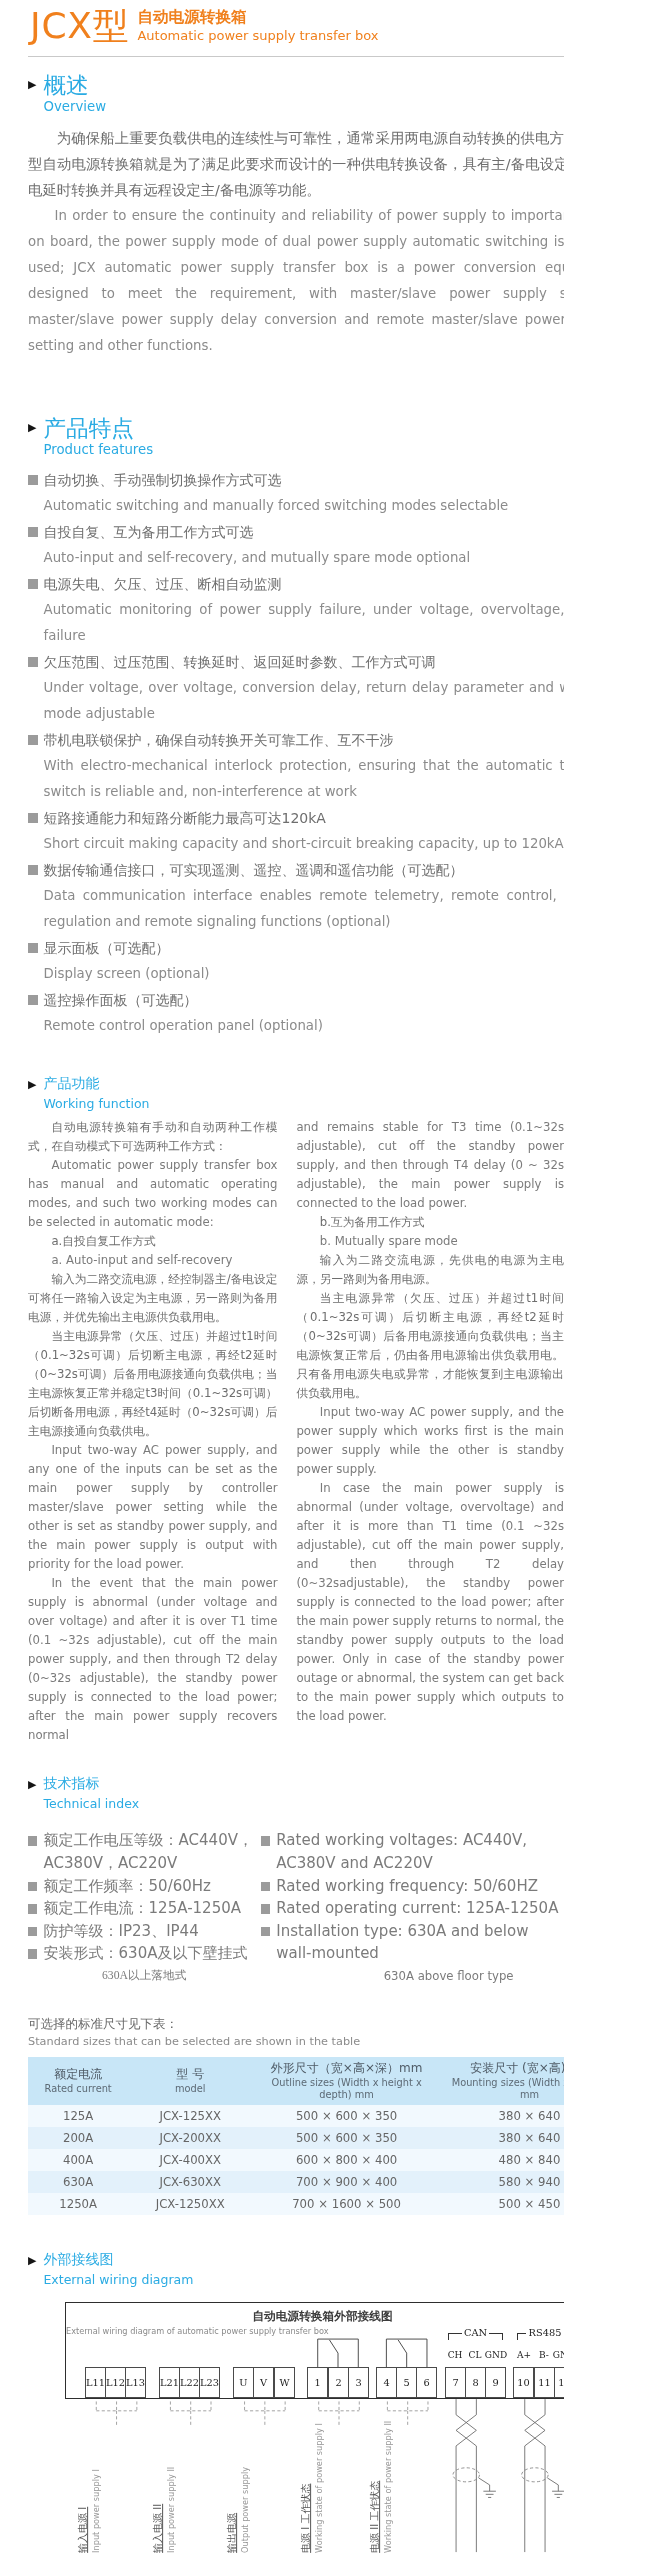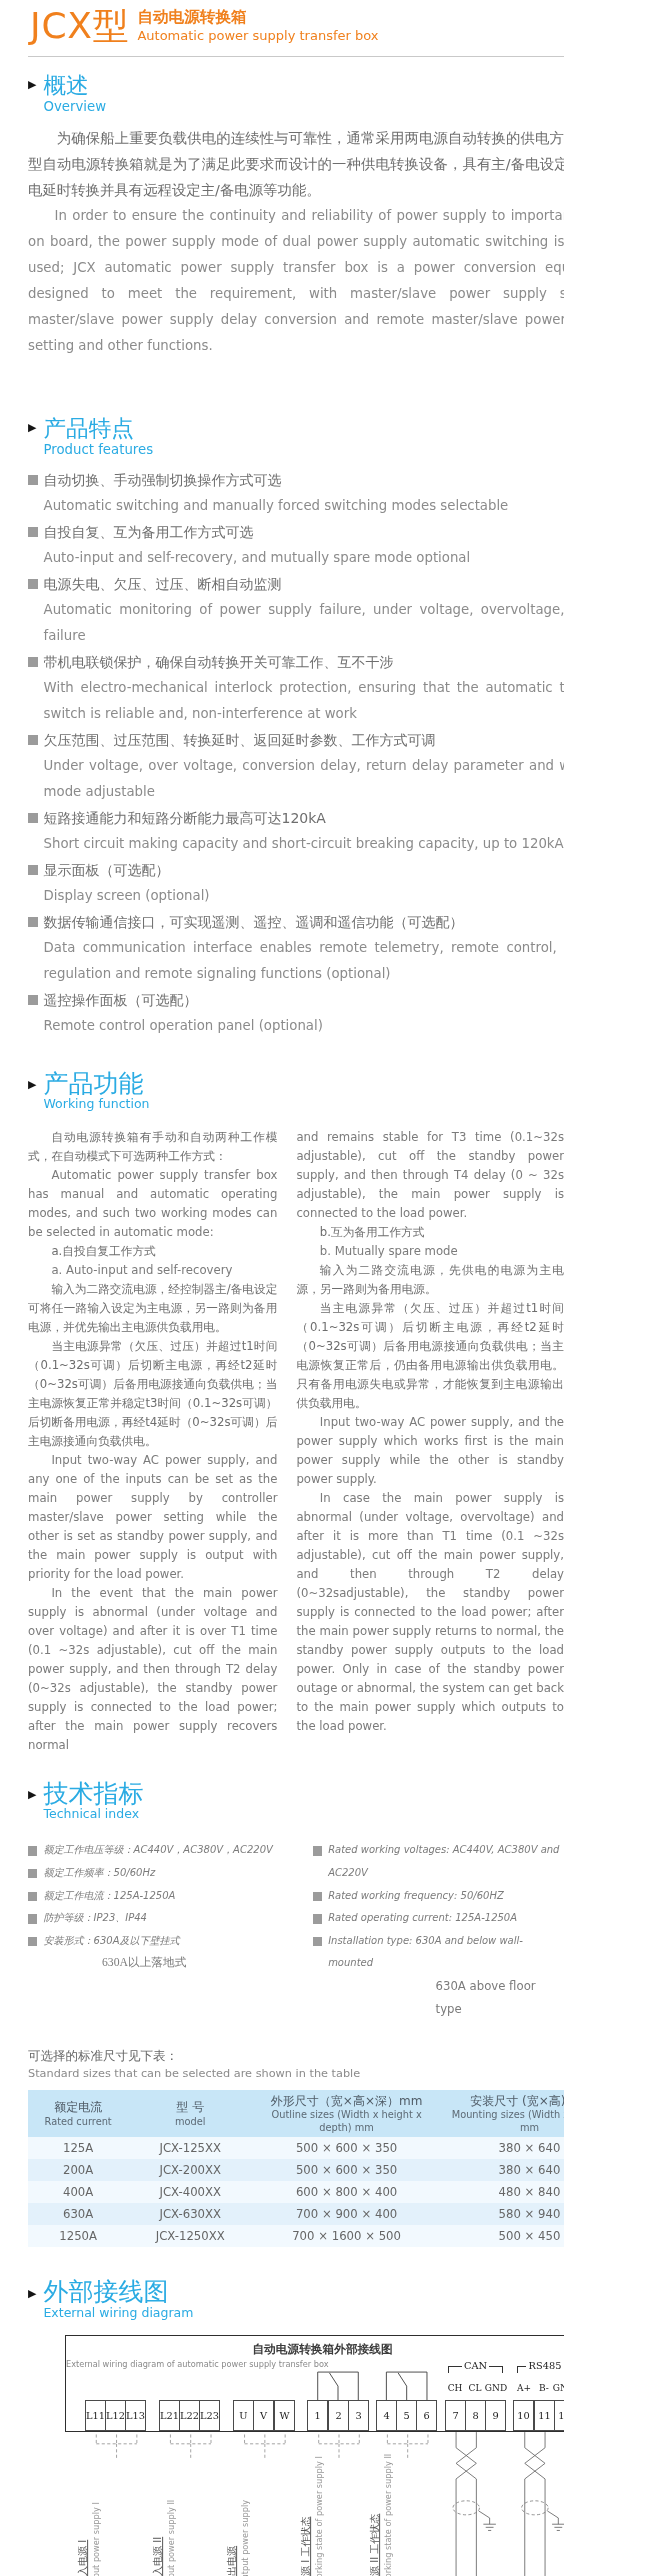--- a/index.html
+++ b/index.html
@@ -12,51 +12,51 @@
   .tblock { margin-left:7.8px; padding-top:2.3px; color:#f0801d; }
   .t-zh { font-size:15.6px; font-weight:bold; line-height:20px; }
   .t-en { font-size:13px; line-height:17px; }
   .rule { border-top:0.8px solid #c9c9c9; width:592px; margin:10px 0 0 28px; }
 
   
   section { margin-left:28px; }
   .shead { display:flex; gap:7px; }
   .tri { font-size:11px; color:#151515; margin-top:6.2px; }
   .szh { font-size:22.6px; color:#2aabe3; line-height:26px; }
-  .sm .szh { font-size:25px; line-height:23.4px; }
+  .sm .szh { font-size:14px; line-height:23.4px; }
   .sen { font-size:13.3px; color:#2aabe3; line-height:17px; }
   .sm .sen { font-size:12.5px; }
 
   
   #overview { margin-top:15.6px; }
   .para { width:589px; margin:0; }
   .para.zh { margin-top:9.4px; font-size:14.4px; line-height:26px; color:#6e6e6e; text-indent:2em; text-align:justify; }
   .para.en { font-size:13.3px; line-height:26px; color:#8b8b8b; text-indent:2em; text-align:justify; }
 
   
   #features { margin-top:56px; }
   #feat-list { width:584px; margin-top:9.4px; }
   .fzh { display:flex; font-size:14px; line-height:26px; color:#6e6e6e; }
   .fsq { flex:none; width:10px; height:10px; background:#9b9b9b; margin:7.8px 5.5px 0 0; }
   .fen { font-size:13.3px; line-height:26px; color:#8b8b8b; margin-left:15.6px; text-align:justify; }
 
   
   #function { margin-top:33px; }
-  .fcols { display:flex; gap:19px; margin-top:16px; }
+  .fcols { display:flex; gap:19px; margin-top:6px; }
   .fcol  { width:275px; }
   .fcol2 { width:295px; }
   .fp { font-size:11.7px; line-height:19px; color:#7b7b7b; text-align:justify; margin:0; }
   .fp.zh { color:#6e6e6e; }
   .fp.ind { text-indent:2em; }
 
   
   #tech { margin-top:26.5px; }
   .tcols { display:flex; margin-top:17px; }
   .tcol1 { width:328px; }
-  .titem { display:flex; font-size:10px; line-height:22.6px; color:#7b7b7b;font-style:italic; }
+  .titem { display:flex; font-size:15px; line-height:22.6px; color:#7b7b7b; }
   .tsq { flex:none; width:9.4px; height:9.4px; background:#9b9b9b; margin:7px 6.2px 0 0; }
   .tsub { font-size:11.7px; line-height:22.6px; color:#7b7b7b; }
   .tcol1 .tsub { margin-left:74px;font-family:Liberation Serif, serif; }
   .tcol2 .tsub { margin-left:123px; }
 
   
   #sizes { margin-top:28px; }
   .intro-zh { font-size:12.5px; color:#666; margin:0; }
   .intro-en { font-size:11.3px; color:#8b8b8b; margin:2.3px 0 0; }
   table { border-collapse:separate; border-spacing:0 0.8px; width:590px; margin-top:9.4px; }
@@ -141,51 +141,51 @@
         <div class="fitem">
           <div class="fzh">
             <span class="fsq"></span>
             <span>电源失电、欠压、过压、断相自动监测</span>
           </div>
           <div class="fen">Automatic monitoring of power supply failure, under voltage, overvoltage, phase failure</div>
         </div>
         <div class="fitem">
           <div class="fzh">
             <span class="fsq"></span>
+            <span>欠压范围、过压范围、转换延时、返回延时参数、工作方式可调</span>
+          </div>
+          <div class="fen">Under voltage, over voltage, conversion delay, return delay parameter and working mode adjustable</div>
+        </div>
+        <div class="fitem">
+          <div class="fzh">
+            <span class="fsq"></span>
             <span>带机电联锁保护，确保自动转换开关可靠工作、互不干涉</span>
           </div>
           <div class="fen">With electro-mechanical interlock protection, ensuring that the automatic transfer switch is reliable and, non-interference at work</div>
         </div>
         <div class="fitem">
           <div class="fzh">
             <span class="fsq"></span>
-            <span>欠压范围、过压范围、转换延时、返回延时参数、工作方式可调</span>
-          </div>
-          <div class="fen">Under voltage, over voltage, conversion delay, return delay parameter and working mode adjustable</div>
-        </div>
-        <div class="fitem">
-          <div class="fzh">
-            <span class="fsq"></span>
             <span>短路接通能力和短路分断能力最高可达120kA</span>
           </div>
           <div class="fen">Short circuit making capacity and short-circuit breaking capacity, up to 120kA</div>
         </div>
         <div class="fitem">
           <div class="fzh">
             <span class="fsq"></span>
+            <span>数据传输通信接口，可实现遥测、遥控、遥调和遥信功能（可选配）</span>
+          </div>
+          <div class="fen">Data communication interface enables remote telemetry, remote control, remote regulation and remote signaling functions (optional)</div>
+        </div>
+        <div class="fitem">
+          <div class="fzh">
+            <span class="fsq"></span>
             <span>显示面板（可选配）</span>
           </div>
           <div class="fen">Display screen (optional)</div>
-        </div>
-        <div class="fitem">
-          <div class="fzh">
-            <span class="fsq"></span>
-            <span>数据传输通信接口，可实现遥测、遥控、遥调和遥信功能（可选配）</span>
-          </div>
-          <div class="fen">Data communication interface enables remote telemetry, remote control, remote regulation and remote signaling functions (optional)</div>
         </div>
         <div class="fitem">
           <div class="fzh">
             <span class="fsq"></span>
             <span>遥控操作面板（可选配）</span>
           </div>
           <div class="fen">Remote control operation panel (optional)</div>
         </div>
       </div>
   </section>

